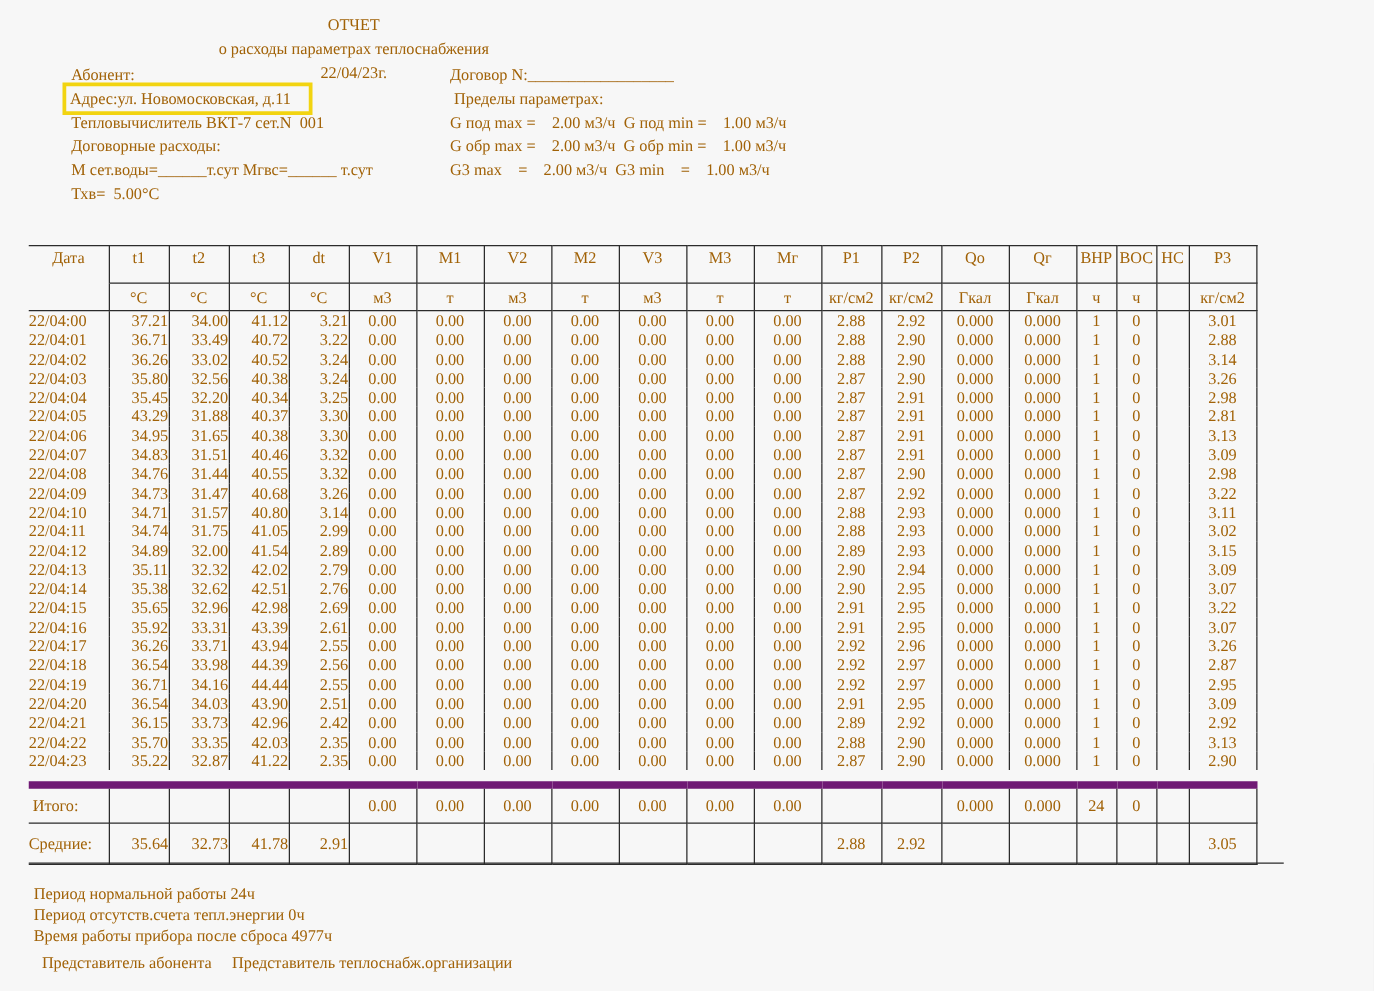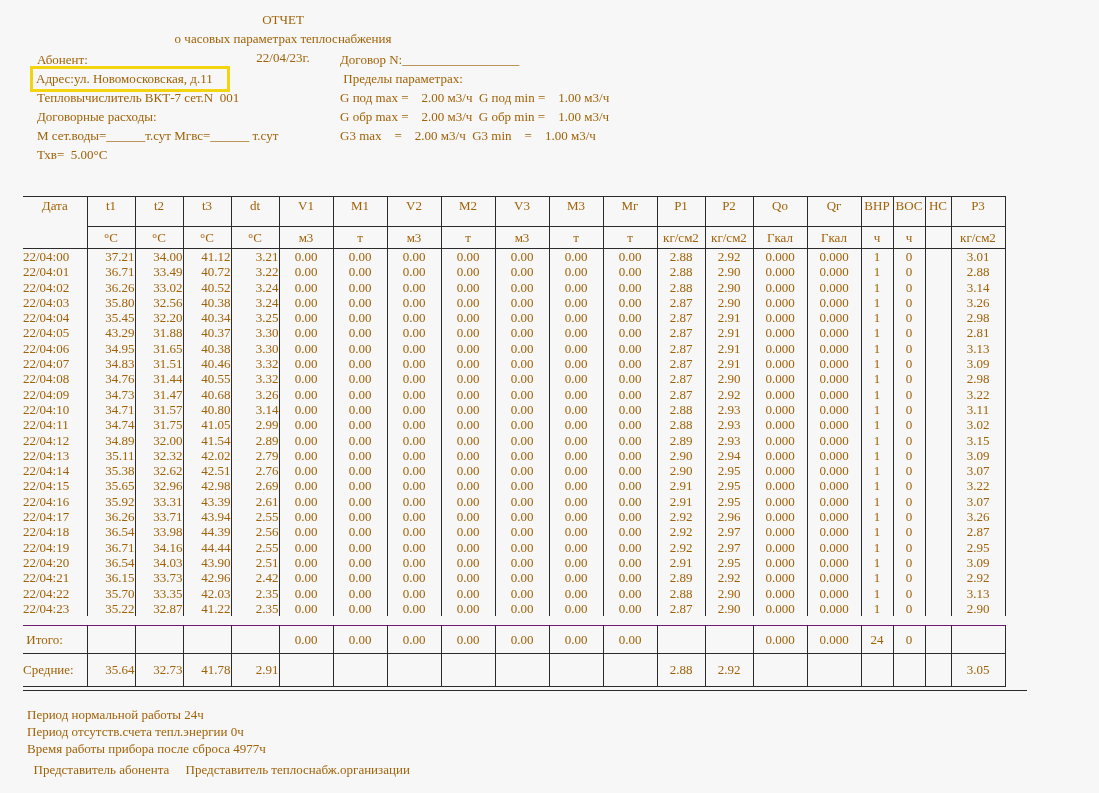--- a/index.html
+++ b/index.html
@@ -3,48 +3,48 @@
 <meta charset="utf-8">
 <style>
   html,body{margin:0;padding:0;background:#e9e9e9;}
   .page{position:relative;width:1099px;height:793px;background:#f7f7f7;
         font-family:Liberation Serif, serif;
         font-size:13px;color:#a16207;overflow:hidden;padding-left:32px;}
   .pre{white-space:pre;}
   .titleblock{position:absolute;left:0;top:10px;width:566px;text-align:center;line-height:19px;}
   .leftcol{position:absolute;left:37px;top:50px;line-height:19px;}
   .rightcol{position:absolute;left:340px;top:50px;line-height:19px;}
-  .leftcol div,.rightcol div{height:19px;}
+  .leftcol div,.rightcol div{height:19px;margin-left:20px;}
   .hl{display:inline-block;border:3px solid #f2d411;padding:0 14px 1px 3px;margin:-3px 0 0 -7px;background:transparent;}
   .device{position:absolute;left:37px;top:165px;}
   table.rep{position:absolute;left:23px;top:196px;border-collapse:collapse;table-layout:fixed;}
   table.rep td{padding:0;white-space:pre;overflow:hidden;border-right:1px solid #2b2b2b;
                font-size:13px;line-height:15.3px;}
   tr.hrow td{border-top:1px solid #2b2b2b;height:28px;vertical-align:top;padding-top:1px;text-align:center;}
   tr.hrow td:not(:first-child){border-bottom:1px solid #2b2b2b;margin-top:48px;}
   tr.urow td{height:21px;border-bottom:1px solid #2b2b2b;text-align:center;vertical-align:middle;}
   tr.d td{height:15.3px;}
   td.l{text-align:left;}
   td.r{text-align:right;padding-right:6px;}
   td.c{text-align:center;}
   tr.sp td{height:9px;border:none;}
-  tr.tot td{height:27px;border-top:1px solid #701a75;border-bottom:1px solid #2b2b2b;vertical-align:middle;}
+  tr.tot td{height:27px;border-top:6px solid #701a75;border-bottom:1px solid #2b2b2b;vertical-align:middle;}
   tr.avg td{height:32px;border-bottom:1px solid #2b2b2b;vertical-align:middle;}
   .hr2{position:absolute;left:23px;width:1004px;top:690px;border-top:1px solid #2b2b2b;}
   .footer{position:absolute;left:27px;top:706px;line-height:17px;}
   .reps{position:absolute;left:27px;top:762px;}
 </style>
 </head>
 <body>
 
 <div class="page">
 
   <div class="titleblock">
     <div>ОТЧЕТ</div>
-    <div>о часовых параметрах теплоснабжения</div>
+    <div>о расходы параметрах теплоснабжения</div>
     <div>22/04/23г.</div>
   </div>
 
   <div class="leftcol">
     <div class="pre">Абонент:</div>
     <div class="pre"><span class="hl pre">Адрес:ул. Новомосковская, д.11</span></div>
     <div class="pre">Тепловычислитель ВКТ-7 сет.N  001</div>
     <div class="pre">Договорные расходы:</div>
     <div class="pre">М сет.воды=______т.сут Мгвс=______ т.сут</div>
     <div class="pre">Тхв=  5.00°С</div>

